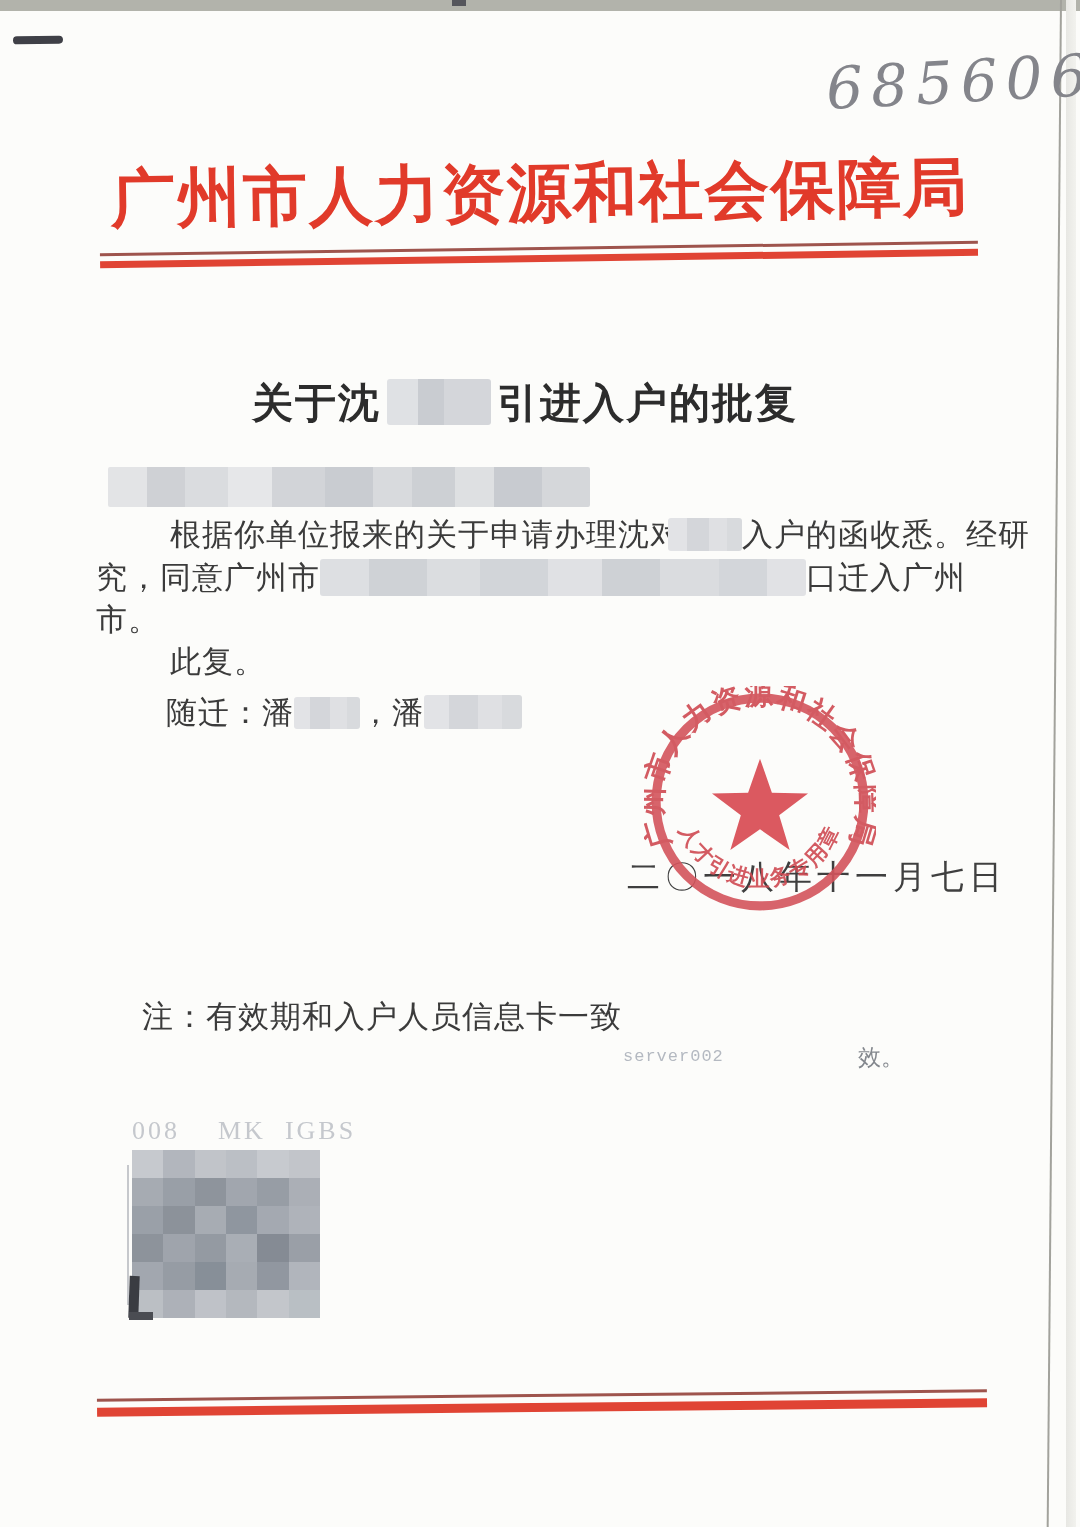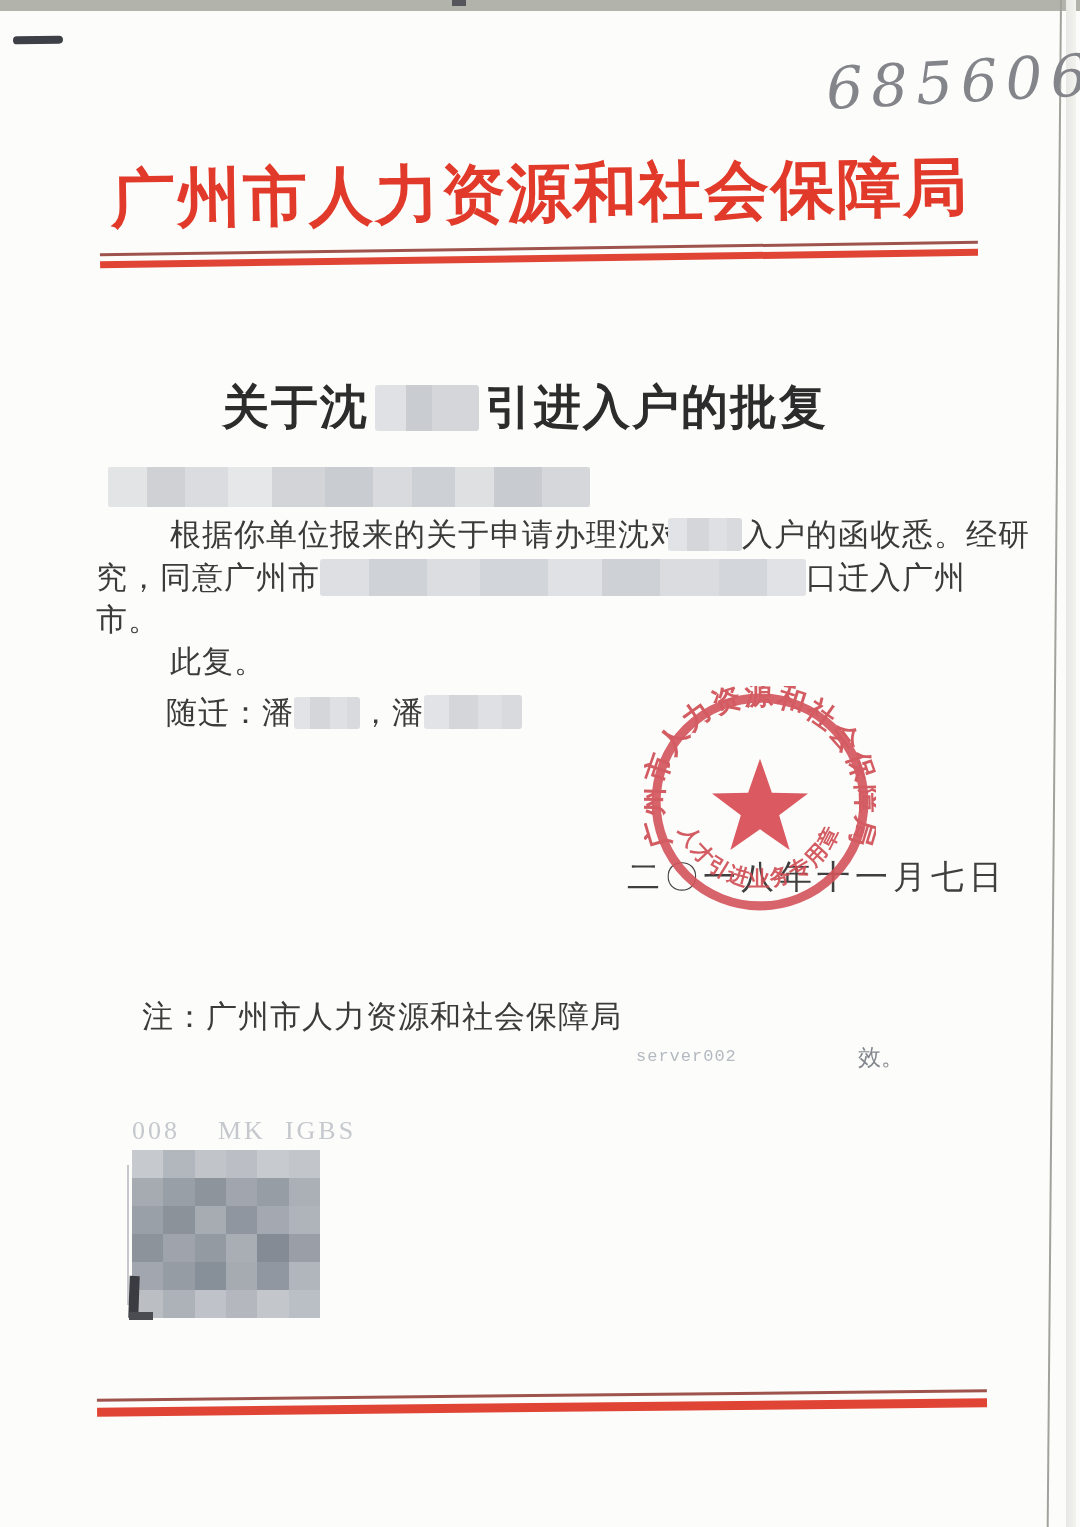--- a/index.html
+++ b/index.html
@@ -34,21 +34,21 @@
   }
   .header-rules{left:100px;top:247px;width:878px;transform:rotate(-0.8deg);}
   .rule-thin{height:3px;background:var(--rule-thin,#9e544d);margin-bottom:5px;}
   .rule-thick{height:7px;background:var(--rule-thick,#e04434);}
 
   .doc-number{left:528px;top:296px;font-size:31px;letter-spacing:2px;color:#3c3c3c;white-space:nowrap;}
 
   .letter-title{
     left:0;right:30px;top:376px;text-align:center;
     font-family:"Liberation Sans","DejaVu Sans",sans-serif;
-    font-size:47px;font-weight:700;letter-spacing:2px;color:#2c2c2c;white-space:nowrap;
+    font-size:41px;font-weight:700;letter-spacing:2px;color:#2c2c2c;white-space:nowrap;
   }
   .title-blur{
     display:inline-block;width:104px;height:46px;vertical-align:-8px;
     background:linear-gradient(90deg,#dfe1e4 0 30%,#c9ccd1 30% 55%,#d4d6da 55% 100%);
     border-radius:3px;margin:0 6px;
   }
 
   
   .redacted-recipient{
     left:108px;top:467px;width:482px;height:40px;border-radius:2px;
@@ -77,21 +77,21 @@
   
   .seal{left:644px;top:686px;width:232px;height:232px;opacity:0.9;z-index:3;}
   .seal text{font-family:"Liberation Sans","DejaVu Sans",sans-serif;font-weight:700;}
 
   .note-line{left:142px;top:996px;font-size:31px;letter-spacing:1px;color:#3b3b3b;white-space:nowrap;}
 
   .redacted-footer{
     left:114px;top:1040px;width:780px;height:34px;border-radius:2px;
     background:linear-gradient(90deg,#ececee 0%,#dfe1e4 6%,#e8e9eb 12%,#d9dbdf 18%,#e7e8ea 24%,#dcdee2 31%,#eceoverride 0,#eceted 0,#e2e3e6 45%,#ebeced 52%,#dfe1e4 60%,#e9eaec 68%,#e3e4e7 76%,#eeeeef 84%,#e6e7e9 92%,#f1f1f2 100%);
   }
-  .server-text{position:absolute;left:522px;top:7px;font-family:"Liberation Mono","DejaVu Sans Mono",monospace;font-size:17px;color:#b4b9c1;letter-spacing:1px;}
+  .server-text{position:absolute;left:509px;top:7px;font-family:"Liberation Mono","DejaVu Sans Mono",monospace;font-size:17px;color:#b4b9c1;letter-spacing:1px;}
   .trailing-text{position:absolute;left:744px;top:2px;font-size:23px;color:#83878d;}
 
   .faint-code{left:132px;top:1116px;font-size:26px;color:#c5c8cd;letter-spacing:3px;filter:blur(0.6px);white-space:pre;}
 
   .mosaic{left:132px;top:1150px;width:188px;height:168px;display:grid;grid-template-columns:repeat(6,1fr);grid-template-rows:repeat(6,1fr);filter:blur(0.3px);}
   .mosaic-edge{left:127px;top:1165px;width:2px;height:140px;background:#c6c8cc;}
   .mosaic-mark{left:129px;top:1276px;width:10px;height:42px;background:#3a3c42;transform:rotate(2deg);}
   .mosaic-mark-foot{left:129px;top:1312px;width:24px;height:8px;background:#4a4c52;}
 
   .bottom-rules{left:97px;top:1394px;width:890px;transform:rotate(-0.6deg);}
@@ -151,21 +151,21 @@
     </defs>
     <text font-size="28" fill="#cf4a52" letter-spacing="2">
       <textPath href="#sealTopArc" startOffset="50%" text-anchor="middle">广州市人力资源和社会保障局</textPath>
     </text>
     <text font-size="21" fill="#cf4a52" letter-spacing="2">
       <textPath href="#sealBottomArc" startOffset="50%" text-anchor="middle">人才引进业务专用章</textPath>
     </text>
     <polygon fill="#d84850" points="115,72 126.8,105.8 162.6,106.5 134,128.2 144.4,162.5 115,142 85.6,162.5 96,128.2 67.4,106.5 103.2,105.8"></polygon>
   </svg>
 
-  <div class="abs note-line">注：广州市人力资源和社会保障局</div>
+  <div class="abs note-line">注：有效期和入户人员信息卡一致</div>
 
   <div class="abs redacted-footer">
     <span class="server-text">server002</span>
     <span class="trailing-text">效。</span>
   </div>
 
   <div class="abs faint-code">008    MK  IGBS</div>
 
   <div class="abs mosaic-edge"></div>
   <div class="abs mosaic">

